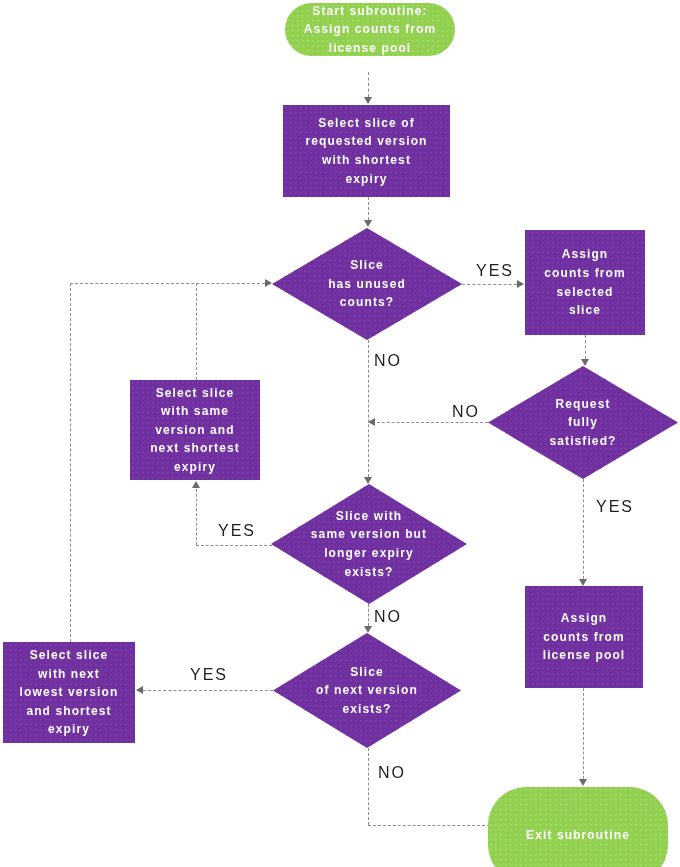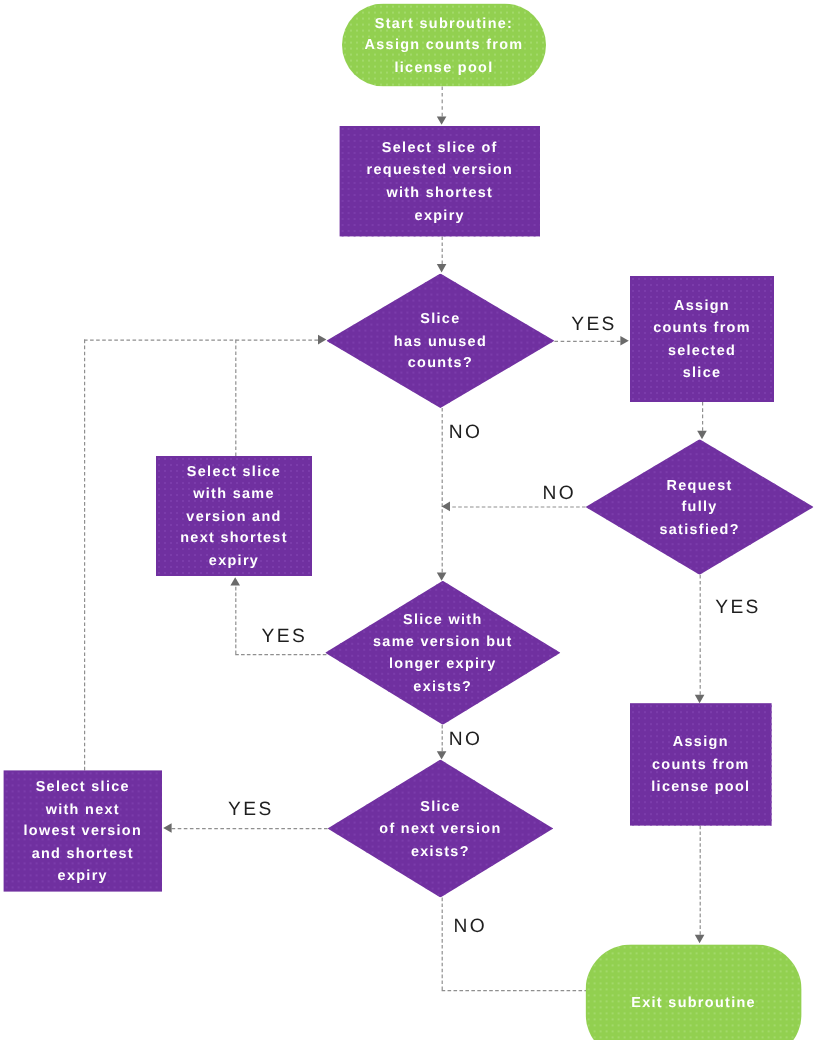--- a/index.html
+++ b/index.html
@@ -105,21 +105,21 @@
 
   <span class="elabel" style="left:476px; top:262px;">YES</span>
   <span class="elabel" style="left:374px; top:352px;">NO</span>
   <span class="elabel" style="left:452px; top:403px;">NO</span>
   <span class="elabel" style="left:596px; top:498px;">YES</span>
   <span class="elabel" style="left:218px; top:522px;">YES</span>
   <span class="elabel" style="left:374px; top:608px;">NO</span>
   <span class="elabel" style="left:190px; top:666px;">YES</span>
   <span class="elabel" style="left:378px; top:764px;">NO</span>
 
-  <div class="node green terminator" style="left:285px; top:3px; width:170px; height:69px;">
+  <div class="node green terminator" style="left:285px; top:3px; width:170px; height:53px;">
     <span class="lbl">Start subroutine:
 Assign counts from
 license pool</span>
   </div>
 
   <div class="node purple" style="left:283px; top:105px; width:167px; height:92px;">
     <span class="lbl">Select slice of
 requested version
 with shortest
 expiry</span>

